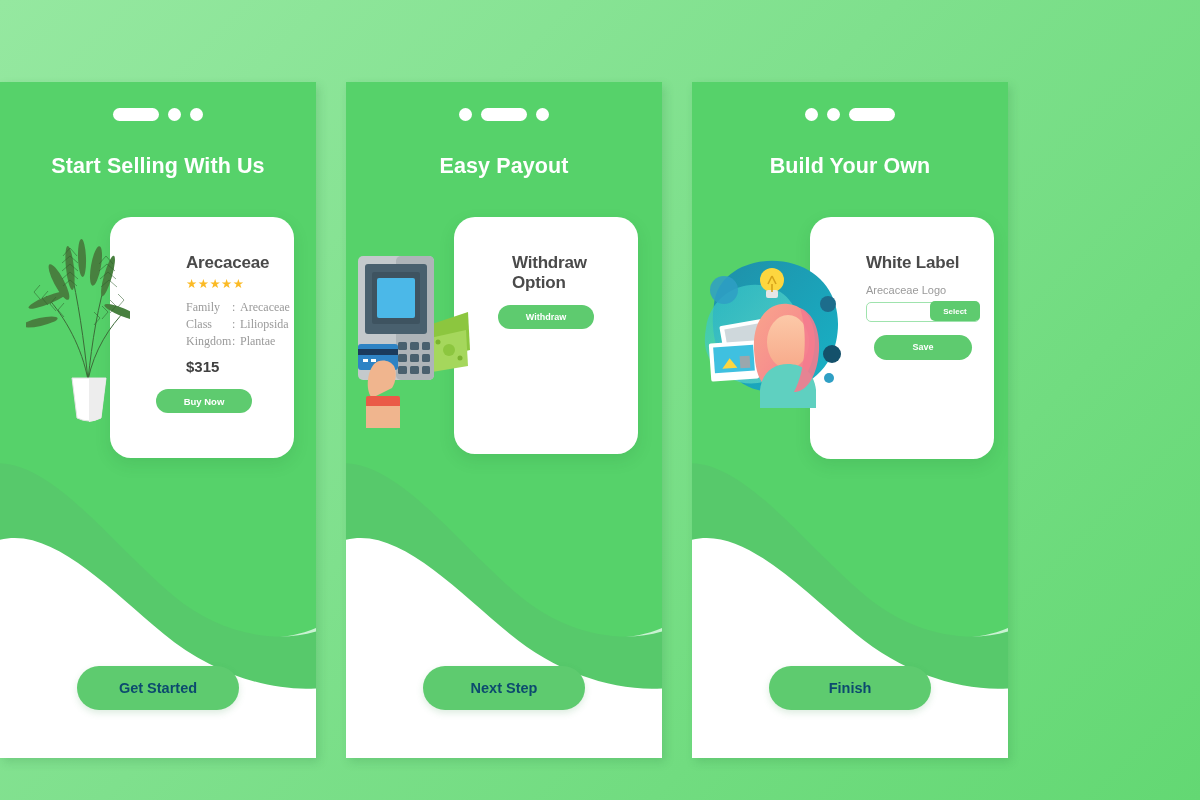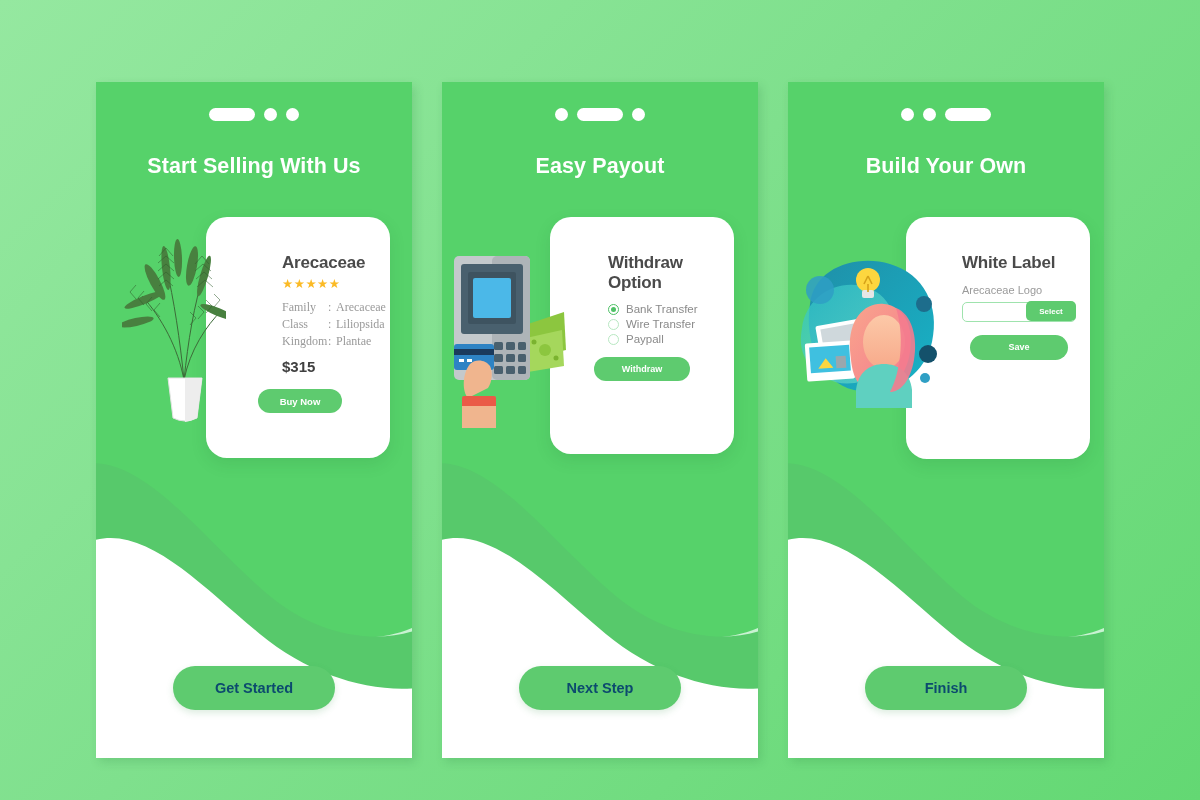--- a/index.html
+++ b/index.html
@@ -6,21 +6,21 @@
   html, body {
     width: 1200px; height: 800px; overflow: hidden;
     font-family: "Liberation Sans", sans-serif;
   }
   body {
     background: linear-gradient(135deg, #95e8a0 0%, #7fe08d 45%, #63d873 100%);
     position: relative;
   }
   .stage {
     position: absolute; inset: 0;
-    display: flex; justify-content: center; align-items: center;
+    display: flex; align-items: center;
     gap: 30px;
     margin-top: 40px;
   }
   
   .panel {
     position: relative;
     width: 316px; height: 676px;
     background: #56d26a;
     overflow: hidden;
     box-shadow: 3px 4px 9px rgba(40,120,60,.20);
@@ -92,21 +92,21 @@
 
   .price { margin-top: 8px; color: #404040; font-size: 15px; font-weight: bold; }
 
   .pill-btn {
     display: block; margin: 0 auto;
     background: #5ecb6f; color: #fff;
     border: none; border-radius: 40px;
     font-family: inherit; font-weight: bold;
     cursor: pointer;
   }
-  .btn-buy  { width: 84px; height: 24px; font-size: 9.5px; margin-top: 14px; }
+  .btn-buy  { width: 96px; height: 24px; font-size: 9.5px; margin-top: 14px; }
   .btn-draw { width: 96px; height: 24px; font-size: 9px;  margin-top: 12px; }
   .btn-save { width: 98px; height: 25px; font-size: 9px;  margin-top: 13px; }
 
   
   .radios { margin-top: 10px; }
   .radio-row { display: flex; align-items: center; gap: 7px; margin-bottom: 3px; }
   .radio {
     width: 11px; height: 11px; border-radius: 50%;
     border: 1.6px solid #b8e8c2; background: #fff;
     flex: 0 0 auto; position: relative;
@@ -299,34 +299,20 @@
           <rect x="14" y="150" width="34" height="12" rx="2" fill="#ea5a47"></rect>
           <rect x="14" y="160" width="34" height="22" fill="#f0b58e"></rect>
         </g>
       </svg>
 
       <div class="card c2">
         <div class="card-body" style="padding-left:58px;">
           <div class="card-title">Withdraw</div>
           <div class="card-title">Option</div>
 
-          <div class="radios">
-            <div class="radio-row">
-              <span class="radio on"></span>
-              <span class="radio-label">Bank Transfer</span>
-            </div>
-            <div class="radio-row">
-              <span class="radio"></span>
-              <span class="radio-label">Wire Transfer</span>
-            </div>
-            <div class="radio-row">
-              <span class="radio"></span>
-              <span class="radio-label">Paypall</span>
-            </div>
-          </div>
 
           <button class="pill-btn btn-draw" style="margin-left:-14px;">Withdraw</button>
         </div>
       </div>
 
       <button class="cta">Next Step</button>
     </div>
   </div>
 
   <div class="panel">

